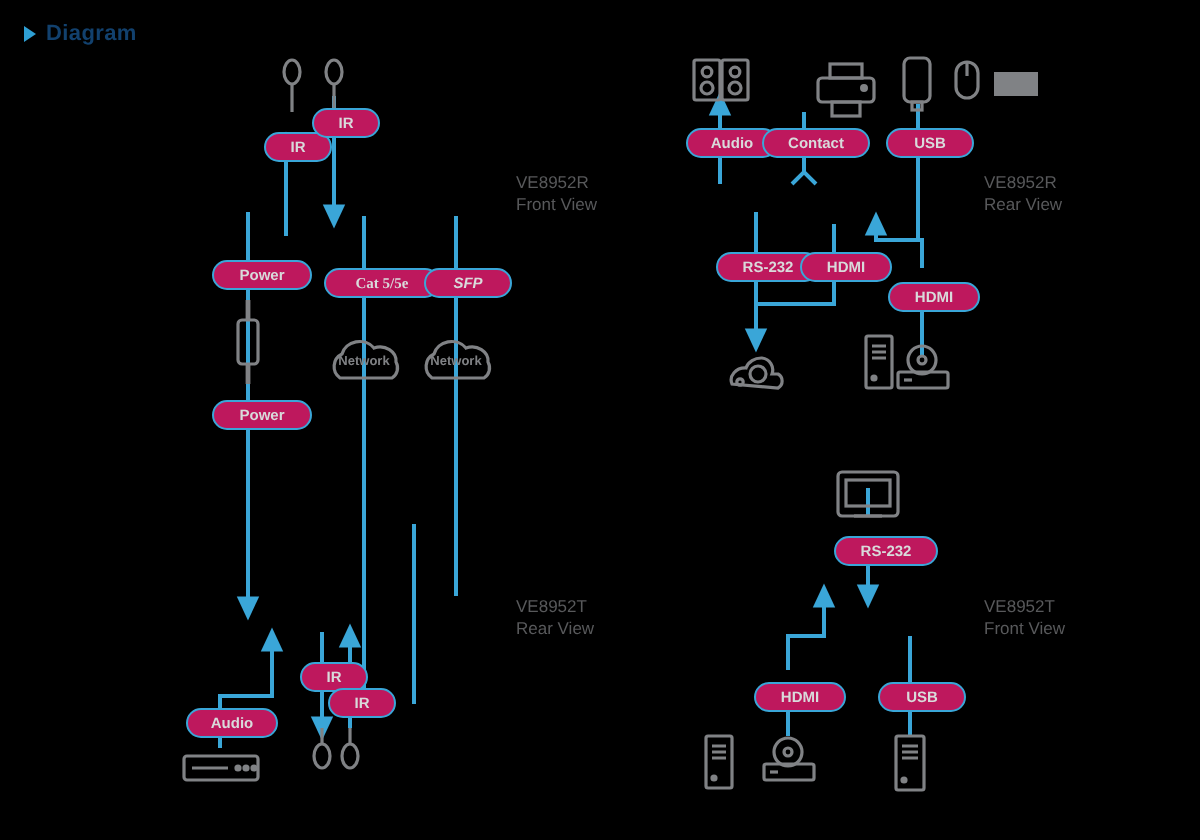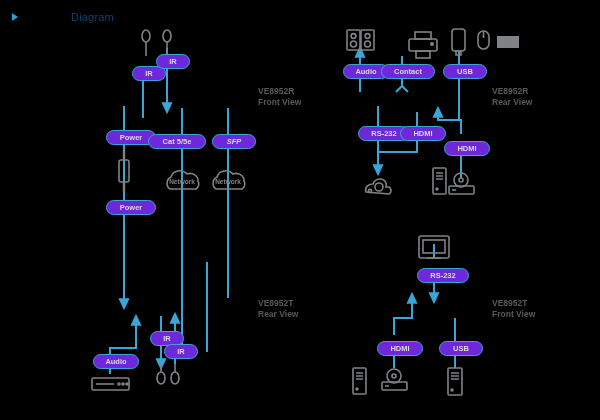--- a/index.html
+++ b/index.html
@@ -1,24 +1,24 @@
 <!DOCTYPE html>
 <html><head>
 <meta charset="utf-8">
 <style>
   html,body{margin:0;padding:0;background:#000;}
   body{width:600px;height:420px;position:relative;overflow:hidden;
        font-family:"Liberation Sans","DejaVu Sans",sans-serif;}
   #stage{position:absolute;inset:0;width:600px;height:420px;}
   .hdr{position:absolute;left:12px;top:11px;display:flex;align-items:center;gap:5px;}
   .hdr .tri{width:0;height:0;border-left:6px solid #2e9fd4;border-top:4px solid transparent;border-bottom:4px solid transparent;}
-  .hdr .txt{color:#12416e;font-size:11px;font-weight:normal;letter-spacing:.2px;margin-left:48px;}
-  .vlabel{position:absolute;color:#58595b;font-size:8.5px;font-weight:bold;line-height:11px;white-space:pre;}
+  .hdr .txt{color:#12416e;font-size:11px;font-weight:bold;letter-spacing:.2px;}
+  .vlabel{position:absolute;color:#58595b;font-size:8.5px;font-weight:normal;line-height:11px;white-space:pre;}
   svg{position:absolute;left:0;top:0;}
-  .pill{position:absolute;background:#6d28d9;border:1.4px solid #3aa6d8;border-radius:9px;
+  .pill{position:absolute;background:#be185d;border:1.4px solid #3aa6d8;border-radius:9px;
         color:#d9dadb;font-size:7.5px;font-weight:bold;height:13px;line-height:11px;
         display:flex;align-items:center;justify-content:center;padding:0 5px;white-space:nowrap;}
 </style>
 </head>
 <body>
 
 <div id="stage">
 
   <div class="hdr">
     <span class="tri"></span>
@@ -179,21 +179,21 @@
           <ellipse cx="175" cy="378" rx="4" ry="6"></ellipse>
         </g>
     </g>
   </svg>
 
   <div id="pills">
       <div class="pill" style="left: 132px; top: 66px; width: 22px;">IR</div>
       <div class="pill" style="left: 156px; top: 54px; width: 22px;">IR</div>
       <div class="pill" style="left: 106px; top: 130px; width: 38px;">Power</div>
       <div class="pill" style="left: 106px; top: 200px; width: 38px;">Power</div>
-      <div class="pill" style="left: 148px; top: 134px; width: 46px;">Cat 5/5e</div>
+      <div class="pill" style="left: 162px; top: 134px; width: 46px; font-family: Liberation Serif, serif;">Cat 5/5e</div>
       <div class="pill" style="left: 212px; top: 134px; width: 32px; font-style: italic;">SFP</div>
       <div class="pill" style="left: 343px; top: 64px; width: 34px;">Audio</div>
       <div class="pill" style="left: 381px; top: 64px; width: 42px; text-align: right;">Contact</div>
       <div class="pill" style="left: 443px; top: 64px; width: 32px;">USB</div>
       <div class="pill" style="left: 358px; top: 126px; width: 40px;">RS-232</div>
       <div class="pill" style="left: 400px; top: 126px; width: 34px;">HDMI</div>
       <div class="pill" style="left: 444px; top: 141px; width: 34px;">HDMI</div>
       <div class="pill" style="left: 93px; top: 354px; width: 34px;">Audio</div>
       <div class="pill" style="left: 150px; top: 331px; width: 22px;">IR</div>
       <div class="pill" style="left: 164px; top: 344px; width: 22px;">IR</div>

